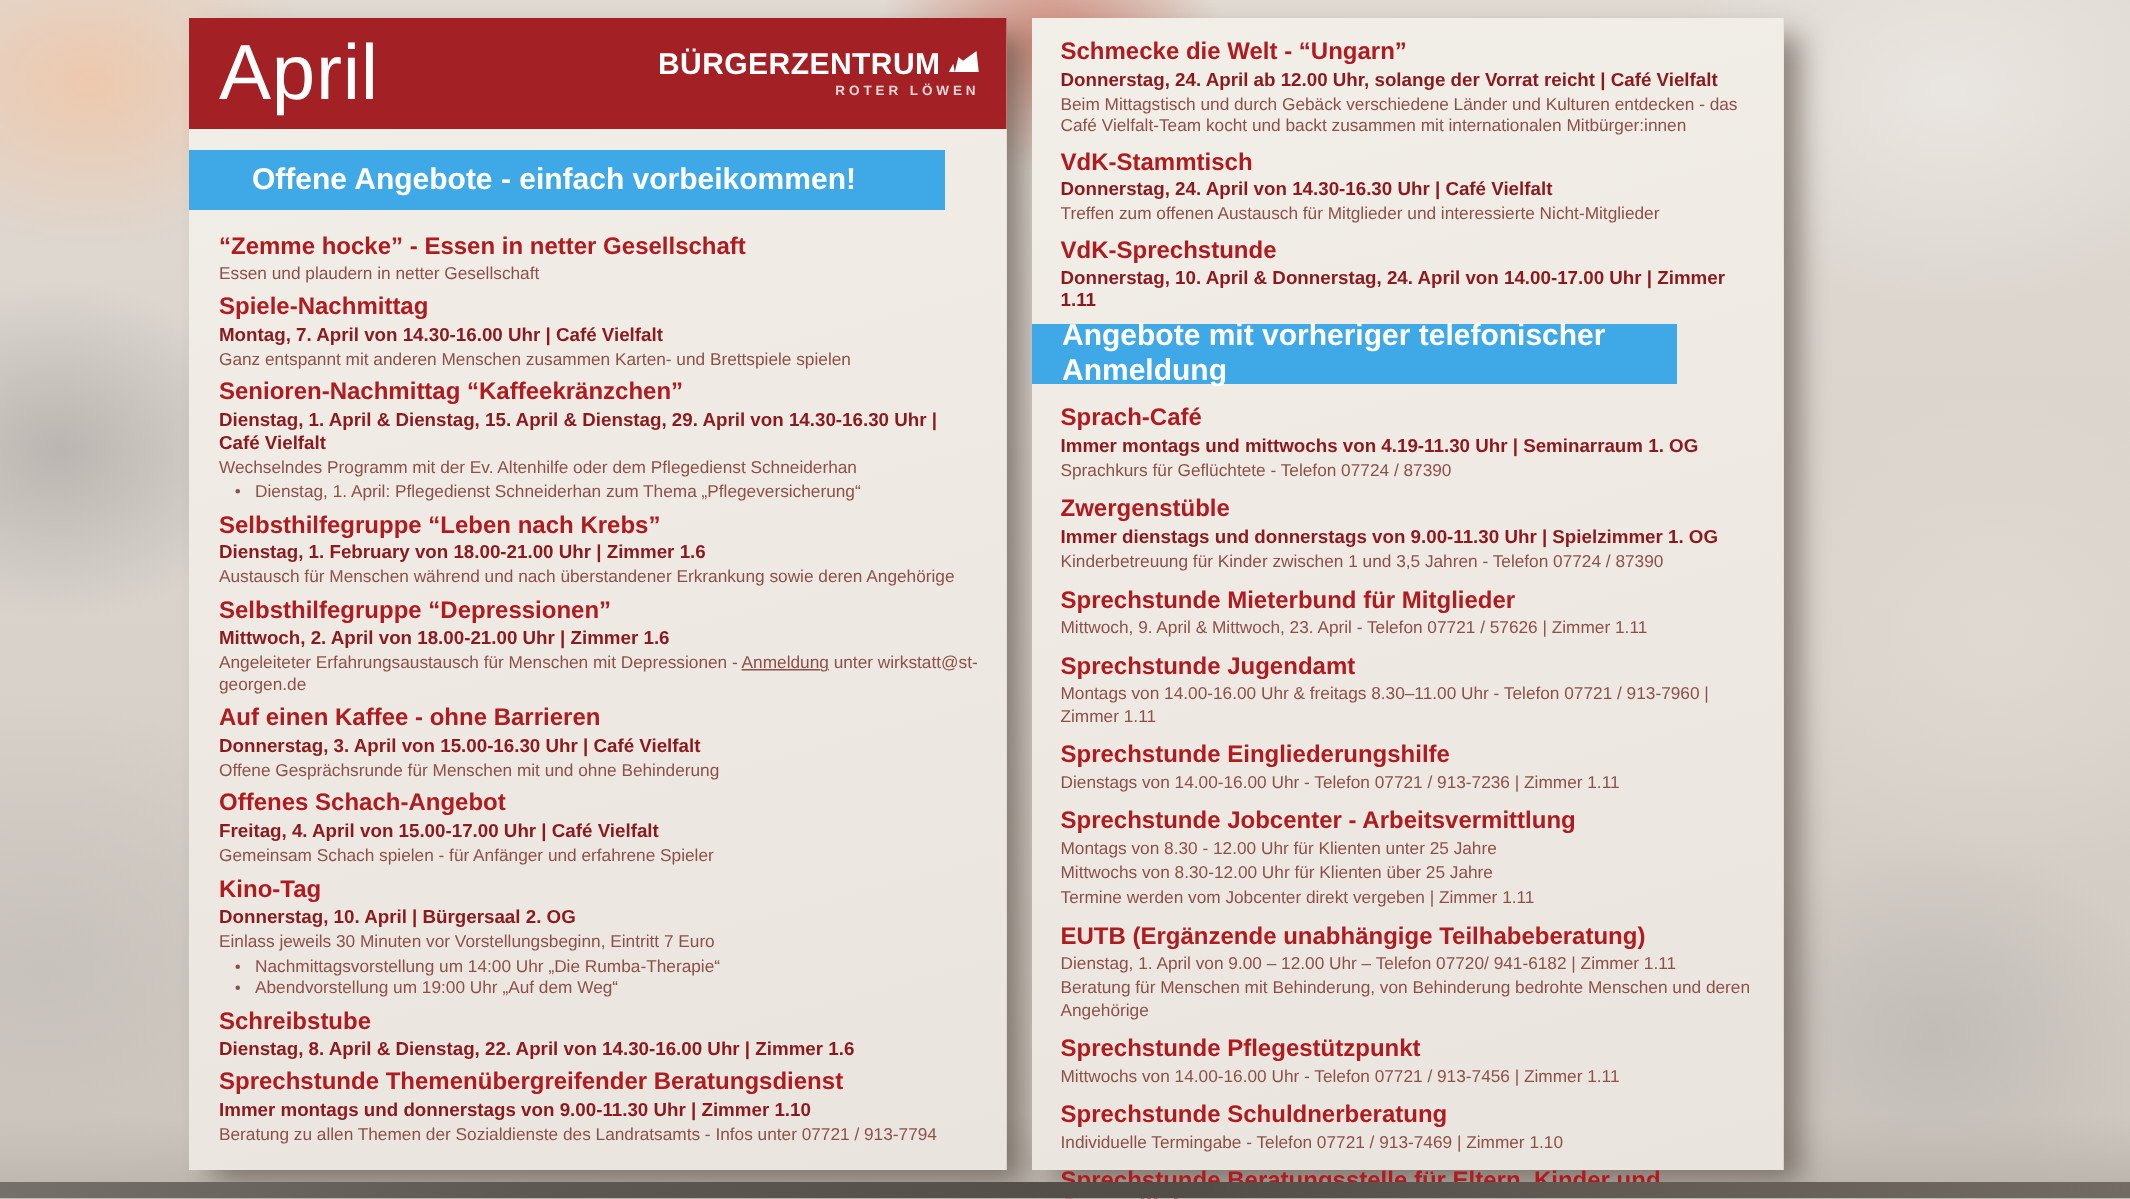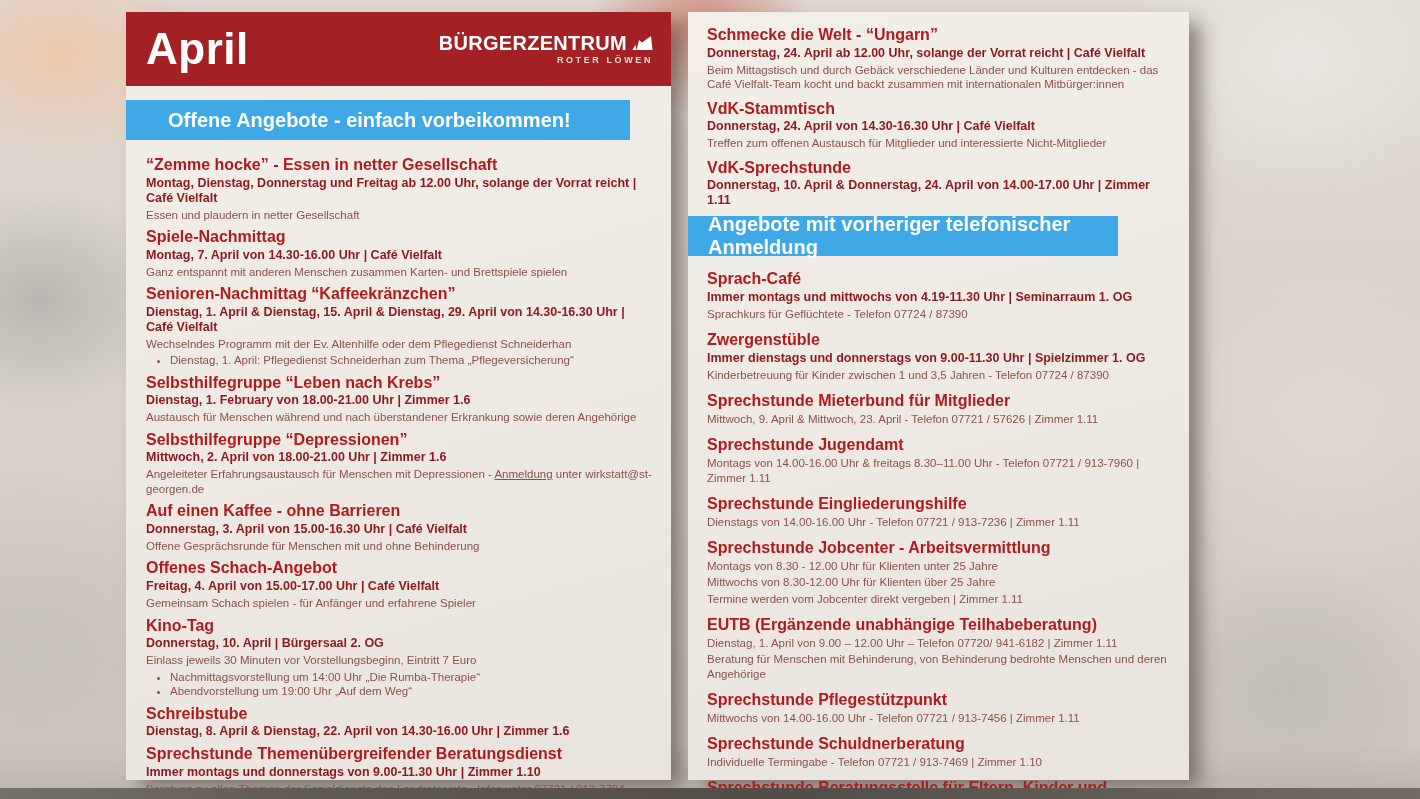--- a/index.html
+++ b/index.html
@@ -25,23 +25,23 @@
     background:linear-gradient(165deg,#F2EEE8 0%,#EEE9E3 50%,#E9E4DD 100%);
     box-shadow:13px 9px 18px -2px rgba(64,53,44,.55);
   }
   .panel.left{left:126px;width:545px;}
   .panel.right{left:688px;width:501px;}
 
   .red-header{
     height:74px;background:#A32024;display:flex;align-items:center;
     justify-content:space-between;padding:0 18px 0 20px;box-sizing:border-box;
   }
-  .month{font-size:44px;font-weight:700;color:#FFFFFF;letter-spacing:.5px;line-height:1;}
+  .month{font-size:52px;font-weight:400;color:#FFFFFF;letter-spacing:.5px;line-height:1;}
   .logo{text-align:right;color:#FFFFFF;}
-  .logo-top{display:flex;align-items:center;justify-content:flex-end;gap:5px;font-size:20px;font-weight:700;letter-spacing:.3px;line-height:1;}
+  .logo-top{display:flex;justify-content:flex-end;gap:5px;font-size:20px;font-weight:700;letter-spacing:.3px;line-height:1;}
   .logo-sub{font-size:9px;font-weight:700;letter-spacing:2.6px;color:rgba(255,255,255,.82);margin-top:2px;}
   .logo-icon svg{display:block;}
 
   .banner{
     background:#3FA9E8;color:#FFFFFF;font-weight:700;font-size:20px;
     height:40px;display:flex;align-items:center;padding-left:20px;box-sizing:border-box;
   }
   .banner.left-b{width:504px;margin-top:14px;padding-left:42px;}
   .banner.right-b{width:430px;margin:8px 0 14px 0;}
 
@@ -75,21 +75,20 @@
           </svg>
         </span>
       </div>
       <div class="logo-sub">ROTER LÖWEN</div>
     </div>
   </div>
   <div class="banner left-b">Offene Angebote - einfach vorbeikommen!</div>
   <div class="content" id="events-left">
       <div class="event">
         <div class="ev-title">“Zemme hocke” - Essen in netter Gesellschaft</div>
-        <div class="ev-when">Montag, Dienstag, Donnerstag und Freitag ab 12.00 Uhr, solange der Vorrat reicht | Café Vielfalt</div>
         <div class="ev-line">Essen und plaudern in netter Gesellschaft</div>
       </div>
       <div class="event">
         <div class="ev-title">Spiele-Nachmittag</div>
         <div class="ev-when">Montag, 7. April von 14.30-16.00 Uhr | Café Vielfalt</div>
         <div class="ev-line">Ganz entspannt mit anderen Menschen zusammen Karten- und Brettspiele spielen</div>
       </div>
       <div class="event">
         <div class="ev-title">Senioren-Nachmittag “Kaffeekränzchen”</div>
         <div class="ev-when">Dienstag, 1. April &amp; Dienstag, 15. April &amp; Dienstag, 29. April von 14.30-16.30 Uhr | Café Vielfalt</div>

